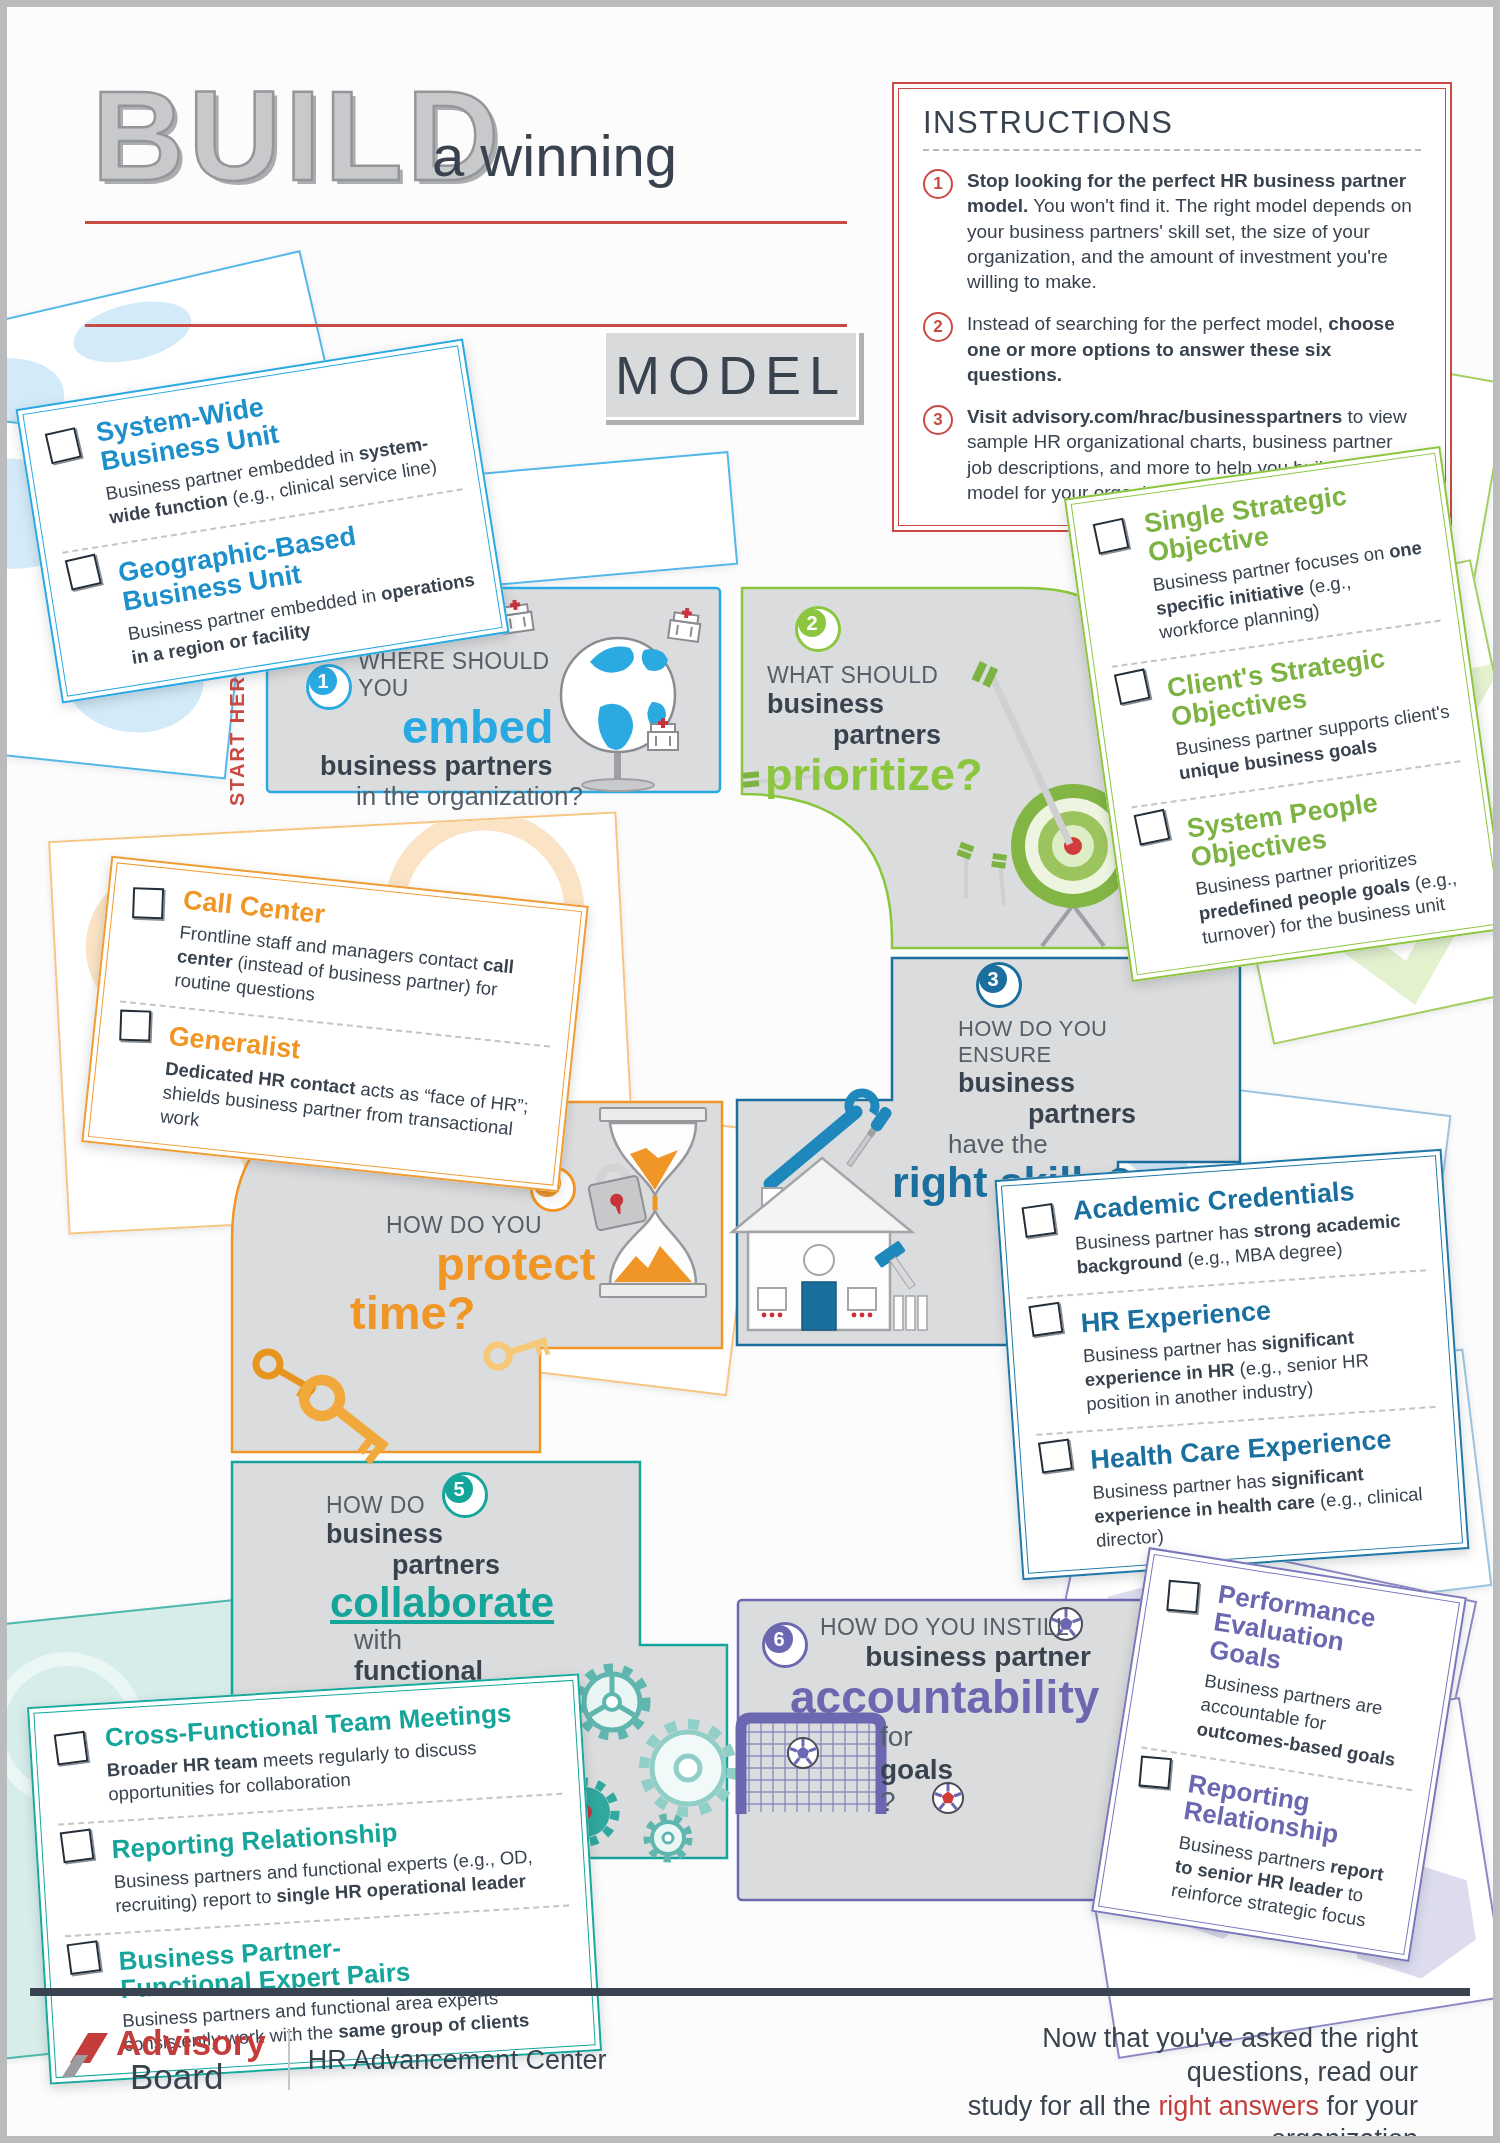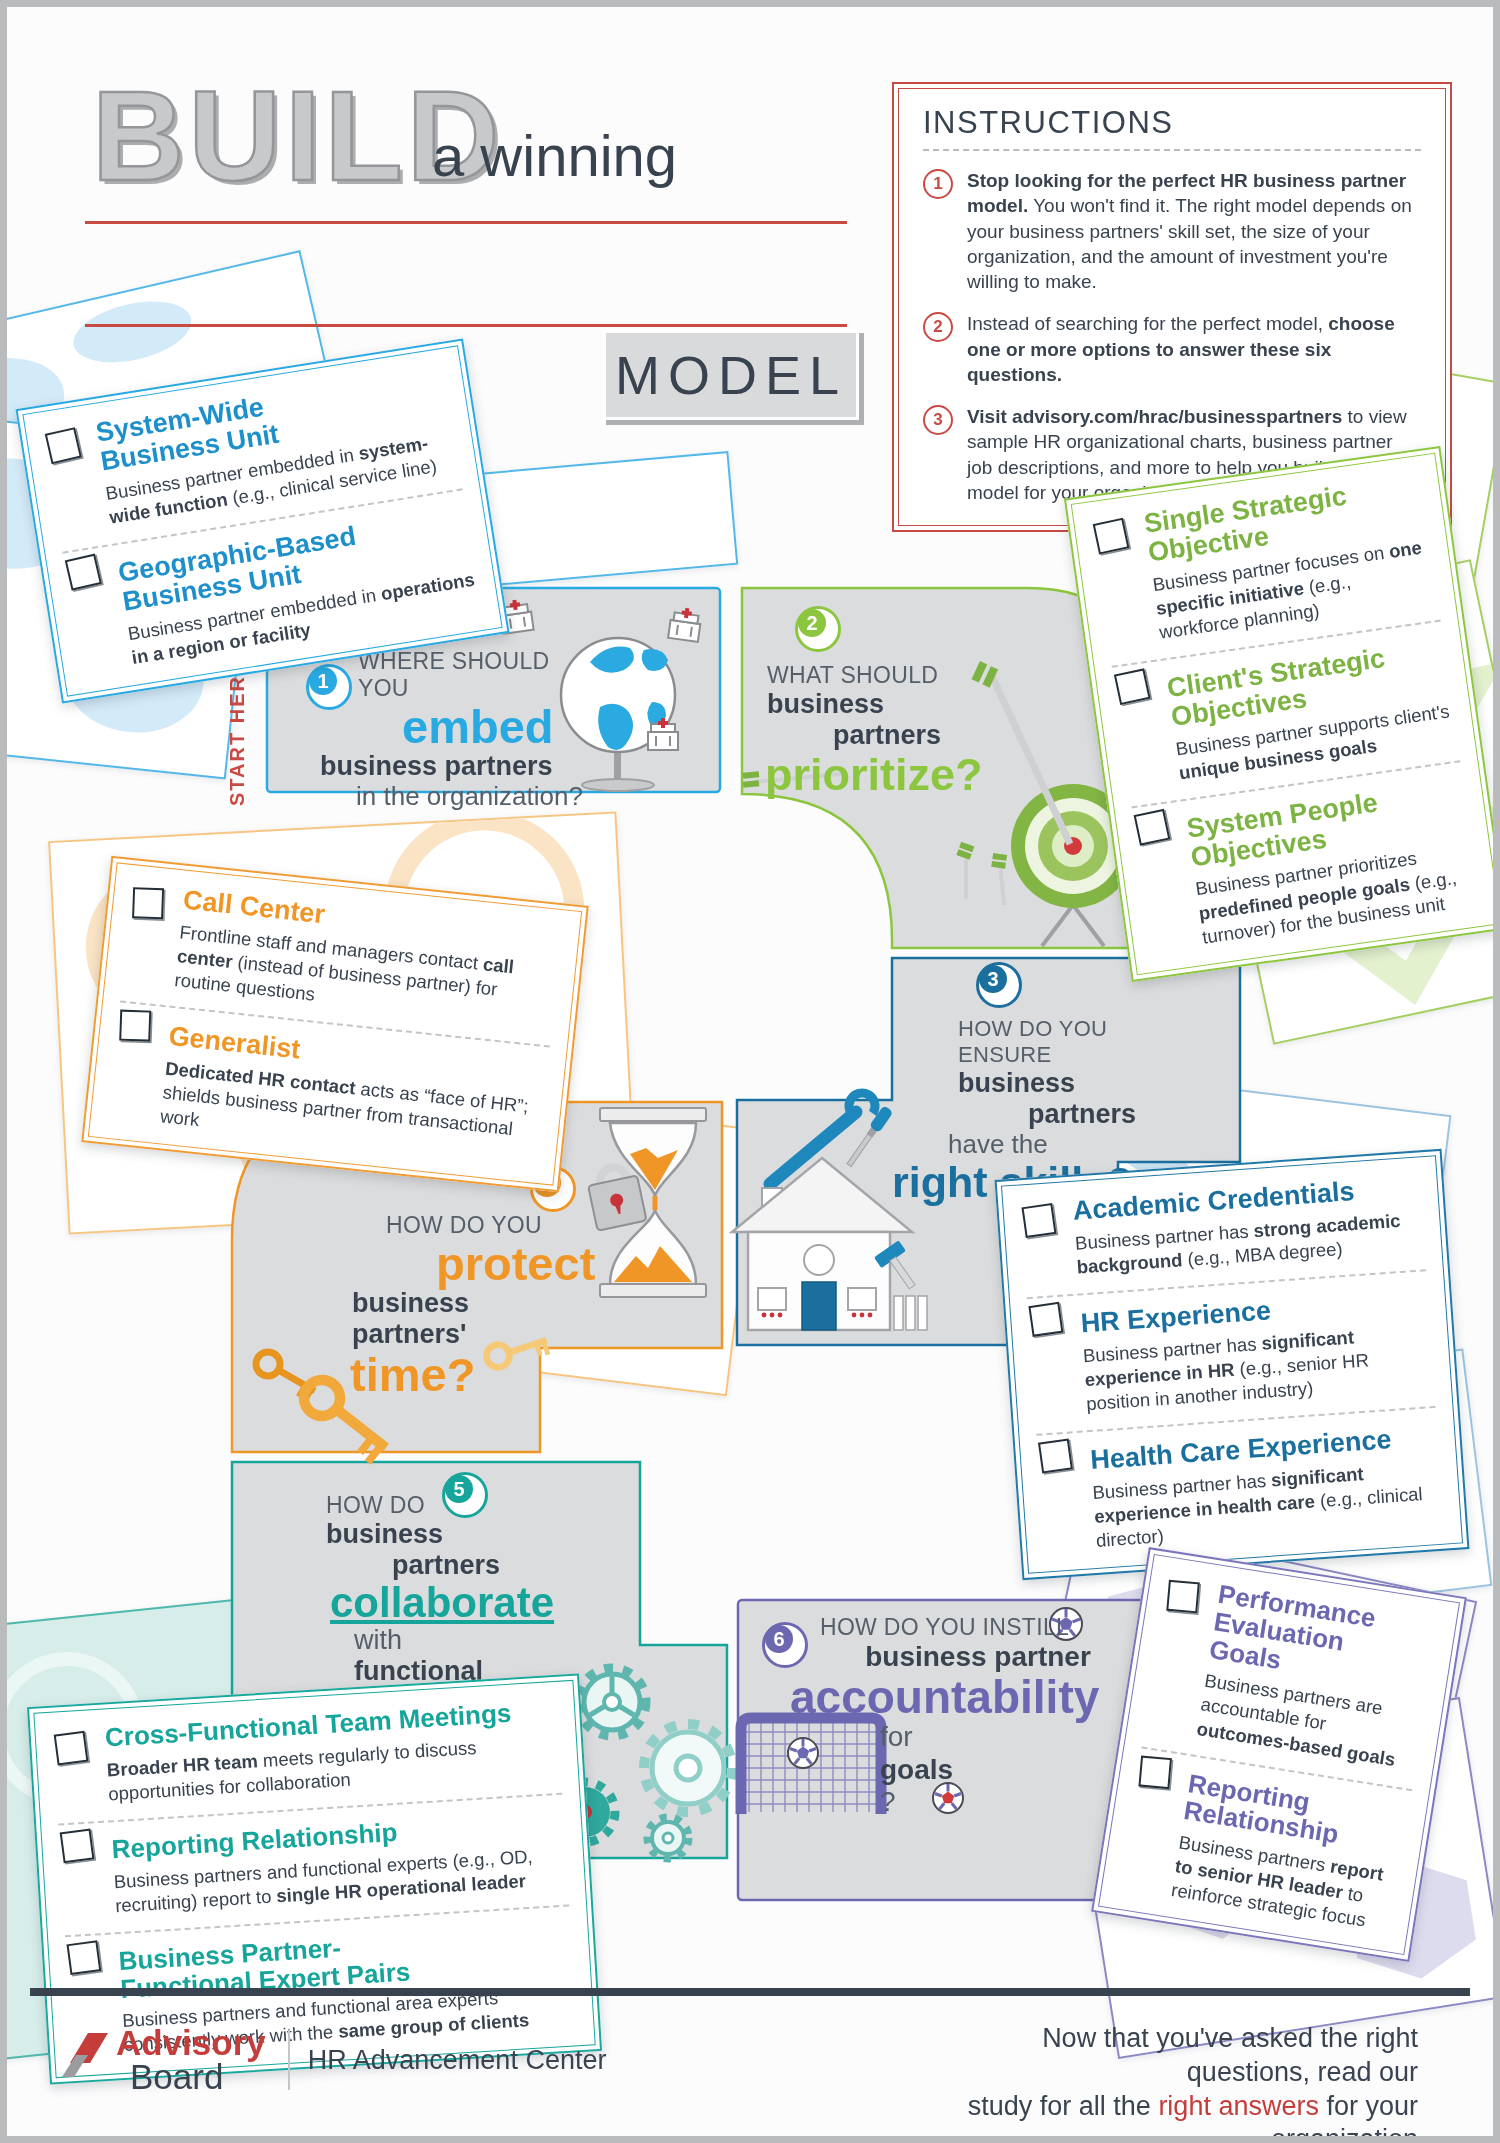--- a/index.html
+++ b/index.html
@@ -488,21 +488,20 @@
     <span class="ql">have the</span>
     <span class="qa">right skills?</span>
   </div>
 
   <div class="q q4">
     <span class="qnum">
         <span>4</span>
       </span>
     <span class="qk">HOW DO YOU</span>
     <span class="qa a1">protect</span>
-    <span class="qb">business partners'</span>
     <span class="qa a2">time?</span>
   </div>
 
   <div class="q q5">
     <span class="qnum">
         <span>5</span>
       </span>
     <span class="qk">HOW DO</span>
     <span class="qb l2">business</span>
     <span class="qb l3">partners</span>

